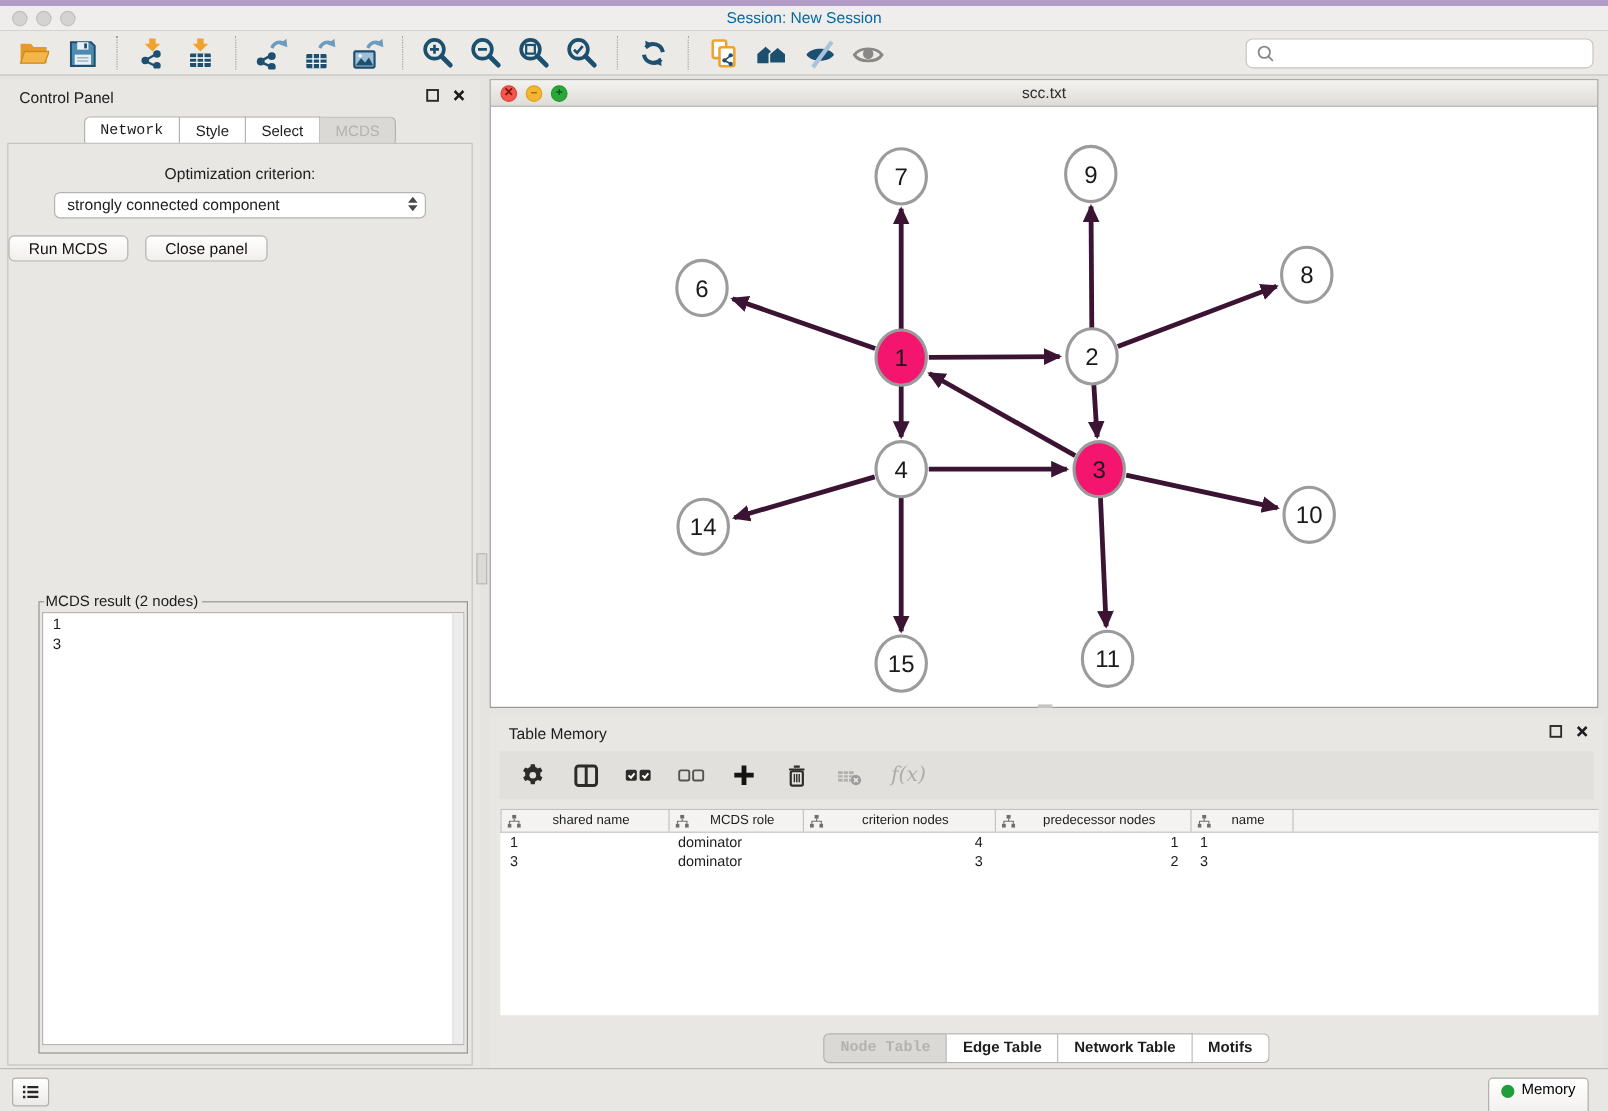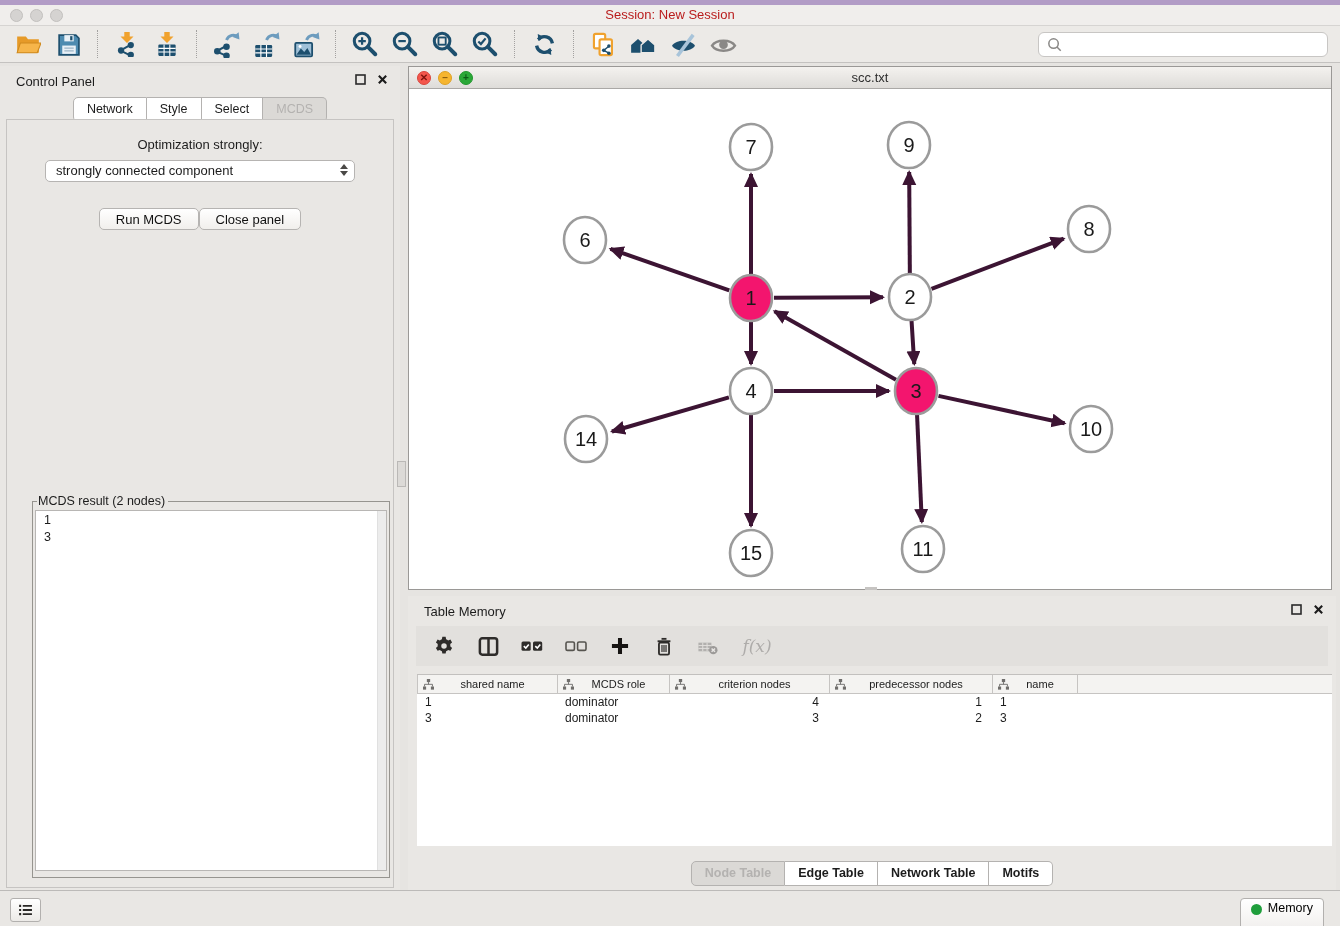--- a/index.html
+++ b/index.html
@@ -6,47 +6,47 @@
   html,body { width:1340px; height:926px; }
   body {
     position:relative; background:#e6e4e1; overflow:hidden;
     font-family:"Liberation Sans", sans-serif; color:#1c1c1c;
   }
   
   .mac-strip { position:absolute; top:0; left:0; right:0; height:5px; background:#b29cc6; }
   .titlebar { position:absolute; top:5px; left:0; right:0; height:21px; background:#f0eeec; border-bottom:1px solid #d6d4d2; }
   .traffic { position:absolute; left:10px; top:4px; display:flex; gap:7px; }
   .traffic .dot { width:13px; height:13px; border-radius:50%; background:#d5d3d1; border:1px solid #c2c0be; }
-  .title-text { text-align:center; line-height:20px; font-size:13px; color:#b91c1c; }
+  .title-text { text-align:center; line-height:20px; font-size:13px; color:#0369a1; }
   
   .toolbar { position:absolute; top:26px; left:0; right:0; height:37px; background:#eceae7; border-bottom:1px solid #c4c2c0; display:flex; align-items:center; padding-left:8px; }
   .tb-btn { width:40px; height:32px; display:flex; align-items:center; justify-content:center; background:transparent; border:none; }
   .tb-sep { width:1px; height:28px; border-left:1px dotted #a3a1a0; margin:0 9px; }
   .search-box { position:absolute; right:12px; top:6px; width:290px; height:25px; background:#fff; border:1px solid #c8c6c4; border-radius:6px; display:flex; align-items:center; padding-left:7px; }
   .search-box input { border:none; outline:none; flex:1; font-size:13px; font-family:"Liberation Sans",sans-serif; background:transparent; margin-left:5px; }
   
   .control-panel { position:absolute; left:0; top:66px; width:400px; height:824px; background:#e9e7e4; }
   .panel-header { position:relative; height:28px; }
   .panel-title { font-size:13px; padding:8px 0 0 16px; }
   .panel-icons { position:absolute; right:12px; top:8px; display:flex; gap:11px; align-items:center; }
   .tabs-row { display:flex; justify-content:center; }
   .cp-tabs { position:absolute; top:31px; left:0; width:100%; }
   .tab { font-size:12.5px; padding:4px 13px 5px; background:#fff; border:1px solid #b4b2b0; border-left:none; cursor:default; }
-  .tab:first-child { border-left:1px solid #b4b2b0; border-radius:5px 0 0 5px; }
+  .tab:first-child { border-left:1px solid #b4b2b0; border-radius:5px 0 0 5px;font-family:Liberation Mono, monospace; }
   .tab:last-child { border-radius:0 5px 5px 0; }
   .tab.active { background:#dbd9d6; color:#b4b2b0; }
   .bt-tab { font-weight:700; font-size:12.5px; }
   .cp-content { position:absolute; top:53px; left:6px; right:6px; bottom:2px; border:1px solid #c6c4c2; background:#e9e7e4; }
   .opt-label { text-align:center; margin-top:17px; font-size:13px; }
   .dropdown { margin:8px auto 0; width:310px; height:22px; background:#fff; border:1px solid #b6b4b2; border-radius:5px; position:relative; font-size:13px; line-height:20px; padding-left:10px; }
   .stepper { position:absolute; right:6px; top:3px; display:flex; flex-direction:column; gap:2px; }
   .stepper i { width:0; height:0; border-left:4px solid transparent; border-right:4px solid transparent; }
   .stepper .up { border-bottom:5px solid #4a4846; }
   .stepper .dn { border-top:5px solid #4a4846; }
-  .btn-row { display:flex; justify-content:center; gap:0; margin-top:26px; }
+  .btn-row { display:flex; justify-content:flex-start; gap:14px; margin-top:14px; }
   .mac-btn { height:22px; padding:0 16px; background:linear-gradient(#ffffff,#f1efec); border:1px solid #b6b4b2; border-radius:5px; font-size:13px; font-family:"Liberation Sans",sans-serif; color:#111; }
   fieldset.result-group { position:absolute; left:5px; right:3px; top:374px; bottom:9px; border:1px solid #96948f; padding:0; }
   fieldset.result-group legend { font-size:12.5px; margin-left:4px; padding:0 3px 0 1px; }
   .result-area { position:absolute; left:2px; right:2px; top:2px; bottom:2px; background:#fff; border:1px solid #b8b6b4; font-size:12.5px; line-height:17px; padding:1px 0 0 8px; white-space:pre; }
   .result-scroll { position:absolute; right:0; top:0; width:9px; height:100%; background:#ececec; border-left:1px solid #e0e0e0; }
   .splitter-handle { position:absolute; left:397px; top:461px; width:9px; height:26px; background:#dcdad7; border:1px solid #bab8b6; }
   
   .network-window { position:absolute; left:408px; top:66px; width:924px; height:524px; border:1px solid #9a9896; background:#fff; }
   .net-titlebar { height:22px; background:linear-gradient(#f4f2ef,#dedcd9); border-bottom:1px solid #aaa8a6; position:relative; }
   .net-lights { position:absolute; left:8px; top:4px; display:flex; gap:7px; }
@@ -239,21 +239,21 @@
         </svg>
     </div>
   </div>
   <div class="cp-tabs tabs-row">
       <div class="tab">Network</div>
       <div class="tab">Style</div>
       <div class="tab">Select</div>
       <div class="tab active">MCDS</div>
     </div>
   <div class="cp-content">
-    <div class="opt-label">Optimization strongly:</div>
+    <div class="opt-label">Optimization criterion:</div>
     <div class="dropdown">
       <span>strongly connected component</span>
       <span class="stepper">
           <i class="up"></i>
           <i class="dn"></i>
         </span>
     </div>
     <div class="btn-row">
       <button class="mac-btn">Run MCDS</button>
       <button class="mac-btn">Close panel</button>

